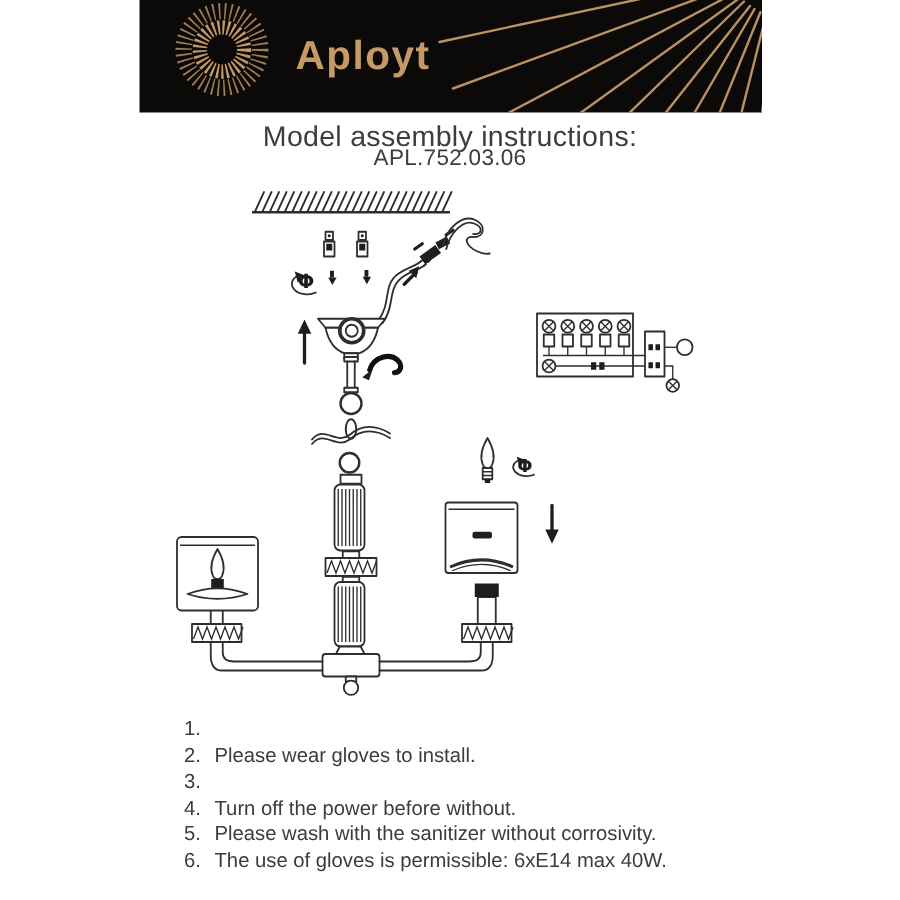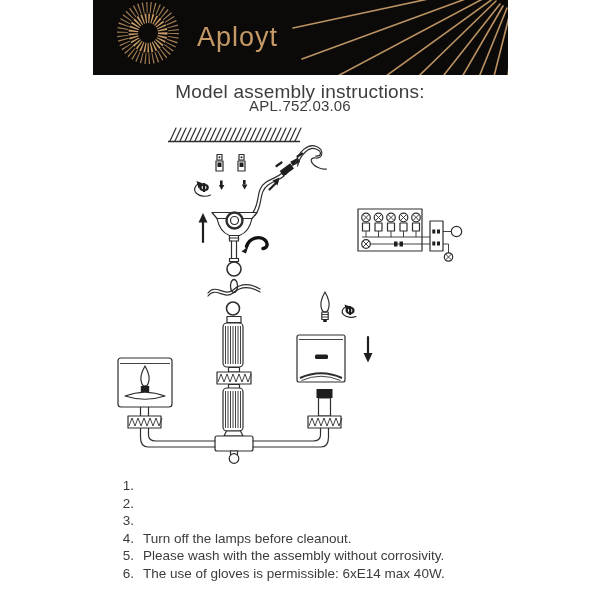--- a/index.html
+++ b/index.html
@@ -2,21 +2,21 @@
 <html><head>
 <meta charset="utf-8">
 <style>
   html,body{margin:0;padding:0;background:#fff;}
   .page{position:relative;width:600px;height:600px;background:#ffffff;overflow:hidden;
         font-family:"Liberation Sans", sans-serif;}
   
   .banner{position:absolute;left:93px;top:0;width:415px;height:75px;background:#0c0a09;overflow:hidden;}
   .banner svg{position:absolute;left:0;top:0;}
   .brand{position:absolute;left:104px;top:0;height:75px;display:flex;align-items:center;
-         color:#c59a67;font-size:27px;letter-spacing:1px;font-weight:400;}
+         color:#c59a67;font-size:27px;letter-spacing:1px;font-weight:700;}
   
   .title{position:absolute;left:0;top:81px;width:600px;text-align:center;
          font-size:19px;color:#3d3d3d;letter-spacing:.2px;}
   .model{position:absolute;left:0;top:97px;width:600px;text-align:center;
          font-size:15px;color:#3d3d3d;letter-spacing:.2px;}
   
   .diagram{position:absolute;left:100px;top:125px;}
   .ln{fill:none;stroke:#2e2e2e;stroke-width:1.2;stroke-linecap:round;stroke-linejoin:round;}
   .lnw{fill:#ffffff;stroke:#2e2e2e;stroke-width:1.2;stroke-linejoin:round;}
   .thin{fill:none;stroke:#2e2e2e;stroke-width:.9;}
@@ -262,31 +262,32 @@
       <path class="thin" d="M345.6 129.1l5.8 5.8M351.4 129.1l-5.8 5.8"></path>
     </g>
   </svg>
 
   <div class="list">
     <div class="row">
       <span class="num">1.</span>
     </div>
     <div class="row">
       <span class="num">2.</span>
+      <span>Please wear gloves to install.</span>
     </div>
     <div class="row">
       <span class="num">3.</span>
     </div>
     <div class="row">
       <span class="num">4.</span>
-      <span>Turn off the lamps before cleanout.</span>
+      <span>Turn off the power before without.</span>
     </div>
     <div class="row">
       <span class="num">5.</span>
-      <span>Please wash with the assembly without corrosivity.</span>
+      <span>Please wash with the sanitizer without corrosivity.</span>
     </div>
     <div class="row">
       <span class="num">6.</span>
       <span>The use of gloves is permissible: 6xE14 max 40W.</span>
     </div>
   </div>
 
 </div>
 
 </body></html>

